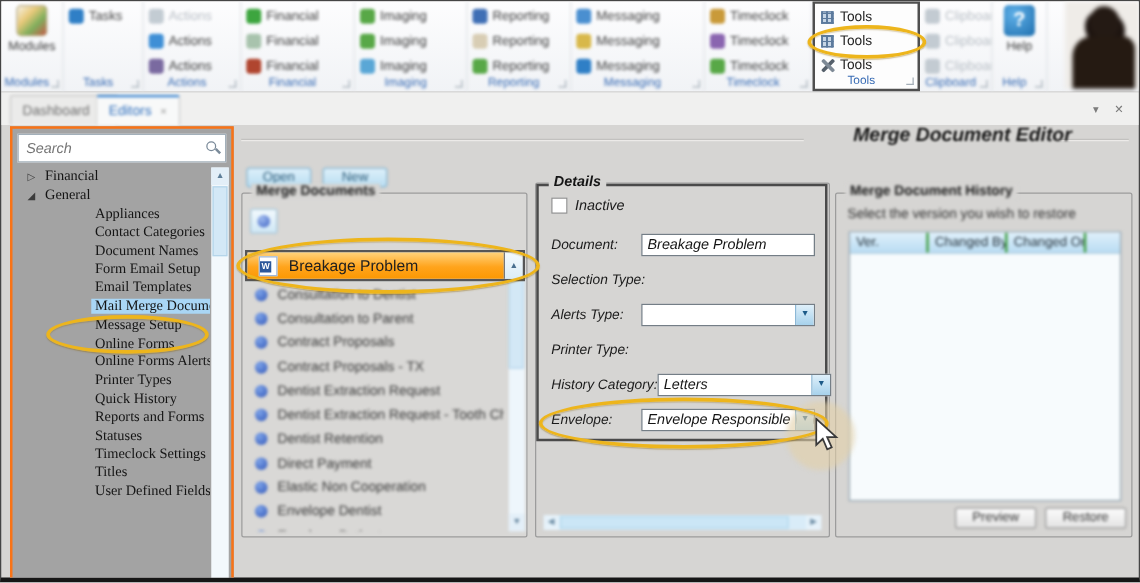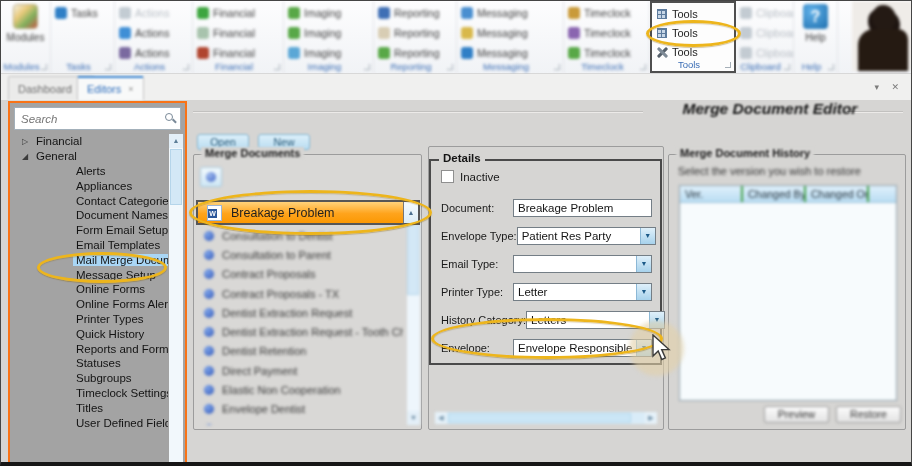--- a/index.html
+++ b/index.html
@@ -53,21 +53,21 @@
   
   .sidebar{position:absolute;left:7px;top:100px;width:179px;height:400px;background:#a3a3a3;border:2px solid #f97316;z-index:4;overflow:hidden;}
   .search{position:absolute;left:4px;top:4px;width:167px;height:23px;border:1px solid #a3b0ba;background:#fff;
     font-family:"Liberation Sans",sans-serif;font-style:italic;font-size:11.5px;color:#444;padding:0 22px 0 6px;outline:none;}
   .mag{position:absolute;right:12px;top:10px;width:8px;height:8px;border:1.6px solid #7a8a99;border-radius:50%;}
   .mag::after{content:"";position:absolute;left:6px;top:6px;width:5px;height:1.6px;background:#7a8a99;transform:rotate(45deg);}
   .tree{position:absolute;left:2px;top:31px;right:17px;bottom:0;overflow:hidden;}
   .trow{display:flex;align-items:center;height:14.8px;font-size:11.5px;color:#141414;white-space:nowrap;}
   .trow .arr{flex:none;width:11px;margin-left:10px;font-size:8px;color:#3c3c3c;}
   .trow.child{padding-left:40px;}
-  .tl{padding:0 3px;}
+  .tl{padding:0 3px;font-family:Liberation Serif, serif;}
   .tl.sel{background:#a9d6f5;}
   .vsb{position:absolute;right:2px;top:31px;width:14px;bottom:2px;background:#f2f8fc;}
   .sbtn{position:absolute;left:0;width:14px;height:14px;background:#e3eff8;color:#5d7e98;font-size:7px;text-align:center;line-height:14px;}
   .sbtn.dn{bottom:0;}
   .vthumb{position:absolute;left:1px;top:15px;width:12px;height:56px;background:#d3e8f6;border:1px solid #b5d5ea;}
 
   
   .hline{position:absolute;top:110px;height:1px;background:#c2c1bf;box-shadow:0 1px 0 #eceae8;}
   .hline.l{left:192px;width:450px;}  .hline.r{left:846px;width:56px;}
   .ptitle{position:absolute;left:649px;top:99px;width:240px;text-align:center;font-style:italic;font-weight:bold;
@@ -99,21 +99,21 @@
   .wicon{flex:none;width:15px;height:16px;background:#fff;border:1px solid #9db6d8;position:relative;}
   .wicon::before{content:"W";position:absolute;left:0;top:3px;width:9px;height:9px;background:#2b579a;color:#fff;
     font-size:7px;font-weight:bold;text-align:center;line-height:9px;}
 
   #p-details{left:427px;top:145px;width:236px;height:284px;}
   .hsb{position:absolute;left:6px;bottom:5px;width:222px;height:12px;background:#d9ecf8;}
   .hsb .lbtn,.hsb .rbtn{position:absolute;top:0;width:12px;height:12px;background:#e6f2fa;color:#6a8ba3;font-size:7px;text-align:center;line-height:12px;}
   .hsb .rbtn{right:0;}
   .hthumb{position:absolute;left:13px;top:1px;width:183px;height:10px;background:#cbe6f6;border:1px solid #b2d7ec;}
 
-  #details-box{position:absolute;left:428px;top:158px;width:233px;height:206px;border:2px solid #4a4a4a;background:#d6d5d3;z-index:6;}
+  #details-box{position:absolute;left:428px;top:146px;width:233px;height:206px;border:2px solid #4a4a4a;background:#d6d5d3;z-index:6;font-style:italic;}
   .dlegend{position:absolute;top:-9px;left:8px;background:#d6d5d3;padding:0 4px;font-weight:bold;font-size:11.5px;color:#151515;}
   .chkrow{position:absolute;left:10px;top:9px;display:flex;align-items:center;gap:6px;font-size:11.5px;color:#1a1a1a;}
   .chk{width:13px;height:13px;background:#fff;border:1px solid #8f8f8f;}
   .frows{position:absolute;left:10px;right:8px;top:38px;}
   .frow{display:flex;height:18px;margin-bottom:10px;}
   .flab{flex:1;font-size:11px;color:#1a1a1a;align-self:center;white-space:nowrap;}
   .fctl{flex:none;width:139px;height:18px;background:#fff;border:1px solid #747e86;font-size:11.5px;color:#141414;
     display:flex;align-items:center;padding-left:4px;position:relative;white-space:nowrap;overflow:hidden;}
   .cb{position:absolute;right:0;top:0;width:15px;height:16px;background:linear-gradient(#dff0fa,#a7d2ec);
     border-left:1px solid #8cb8d6;color:#1c5a88;font-size:7px;text-align:center;line-height:16px;}
@@ -373,24 +373,20 @@
         <div class="trow" data-name="tree-item">
           <span class="arr" data-name="tree-expander-icon">▷</span>
           <span class="tl" data-name="tree-item-label">Financial</span>
         </div>
 
         <div class="trow" data-name="tree-item">
           <span class="arr" data-name="tree-expander-icon">◢</span>
           <span class="tl" data-name="tree-item-label">General</span>
         </div>
 
-        <div class="trow child" data-name="tree-item">
-          <span class="arr" data-name="tree-expander-icon"></span>
-          <span class="tl" data-name="tree-item-label">Alerts</span>
-        </div>
 
         <div class="trow child" data-name="tree-item">
           <span class="arr" data-name="tree-expander-icon"></span>
           <span class="tl" data-name="tree-item-label">Appliances</span>
         </div>
 
         <div class="trow child" data-name="tree-item">
           <span class="arr" data-name="tree-expander-icon"></span>
           <span class="tl" data-name="tree-item-label">Contact Categories</span>
         </div>
@@ -444,24 +440,20 @@
         <div class="trow child" data-name="tree-item">
           <span class="arr" data-name="tree-expander-icon"></span>
           <span class="tl" data-name="tree-item-label">Reports and Forms</span>
         </div>
 
         <div class="trow child" data-name="tree-item">
           <span class="arr" data-name="tree-expander-icon"></span>
           <span class="tl" data-name="tree-item-label">Statuses</span>
         </div>
 
-        <div class="trow child" data-name="tree-item">
-          <span class="arr" data-name="tree-expander-icon"></span>
-          <span class="tl" data-name="tree-item-label">Subgroups</span>
-        </div>
 
 
         <div class="trow child" data-name="tree-item">
           <span class="arr" data-name="tree-expander-icon"></span>
           <span class="tl" data-name="tree-item-label">Timeclock Settings</span>
         </div>
 
         <div class="trow child" data-name="tree-item">
           <span class="arr" data-name="tree-expander-icon"></span>
           <span class="tl" data-name="tree-item-label">Titles</span>
@@ -583,41 +575,33 @@
 
         <div class="frow" data-name="detail-field-row">
           <span class="flab" data-name="field-label">Document:</span>
           <span class="fctl" data-name="field-control">
             <span data-name="field-value">Breakage Problem</span>
 
           </span>
         </div>
 
         <div class="frow" data-name="detail-field-row">
-          <span class="flab" data-name="field-label">Envelope Type:</span>
-          <span class="fctl combo" data-name="field-control">
-            <span data-name="field-value">Patient Res Party</span>
-            <span class="cb" data-name="chevron-down-icon"></span>
-          </span>
+          <span class="flab" data-name="field-label">Selection Type:</span>
         </div>
 
         <div class="frow" data-name="detail-field-row">
-          <span class="flab" data-name="field-label">Email Type:</span>
+          <span class="flab" data-name="field-label">Alerts Type:</span>
           <span class="fctl combo" data-name="field-control">
             <span data-name="field-value"></span>
             <span class="cb" data-name="chevron-down-icon"></span>
           </span>
         </div>
 
         <div class="frow" data-name="detail-field-row">
           <span class="flab" data-name="field-label">Printer Type:</span>
-          <span class="fctl combo" data-name="field-control">
-            <span data-name="field-value">Letter</span>
-            <span class="cb" data-name="chevron-down-icon"></span>
-          </span>
         </div>
 
         <div class="frow" data-name="detail-field-row">
           <span class="flab" data-name="field-label">History Category:</span>
           <span class="fctl combo" data-name="field-control">
             <span data-name="field-value">Letters</span>
             <span class="cb" data-name="chevron-down-icon"></span>
           </span>
         </div>
 

